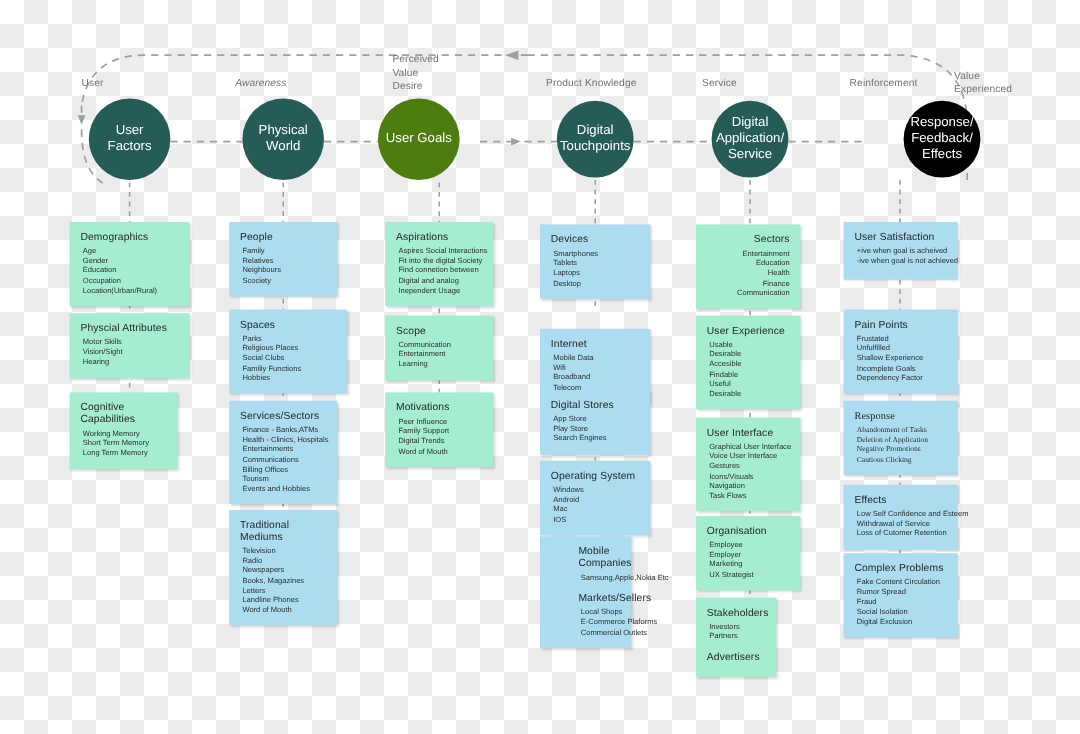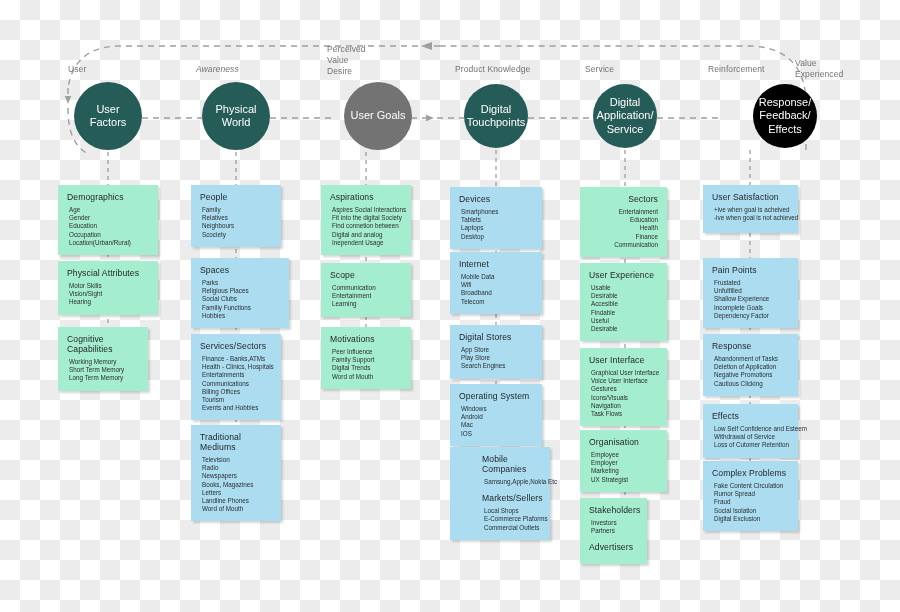--- a/index.html
+++ b/index.html
@@ -153,21 +153,21 @@
       <div class="col-label" style="left: 455px; top: 64px; width: 90px; white-space: pre-line;">Product Knowledge</div>
       <div class="col-label" style="left: 585px; top: 64px; width: 80px; white-space: pre-line;">Service</div>
       <div class="col-label" style="left: 708px; top: 64px; width: 85px; white-space: pre-line;">Reinforcement</div>
       <div class="col-label" style="left: 795px; top: 58px; width: 80px; white-space: pre-line;">Value
 Experienced</div>
     </div>
   <div id="nodes">
       <div class="node" style="left: 74px; top: 82px; width: 68px; height: 68px; background: rgb(38, 92, 87);">User Factors</div>
       <div class="node" style="left: 202px; top: 82px; width: 68px; height: 68px; background: rgb(38, 92, 87);">Physical
 World</div>
-      <div class="node" style="left: 344px; top: 82px; width: 68px; height: 68px; background: #737373;">User Goals</div>
+      <div class="node" style="left: 315px; top: 82px; width: 68px; height: 68px; background: #4d7c0f;">User Goals</div>
       <div class="node" style="left: 464px; top: 84px; width: 64px; height: 64px; background: rgb(38, 92, 87);">Digital
 Touchpoints</div>
       <div class="node" style="left: 593px; top: 84px; width: 64px; height: 64px; background: rgb(38, 92, 87);">Digital
 Application/
 Service</div>
       <div class="node" style="left: 753px; top: 84px; width: 64px; height: 64px; background: #000000;">Response/
 Feedback/
 Effects</div>
     </div>
   <div id="cards">
@@ -269,21 +269,21 @@
       </div>
       <div class="card blue" style="left: 450px; top: 187px; width: 92px; min-height: 56px;">
         <h4>Devices</h4>
         <ul>
           <li>Smartphones</li>
           <li>Tablets</li>
           <li>Laptops</li>
           <li>Desktop</li>
         </ul>
       </div>
-      <div class="card blue" style="left: 450px; top: 252px; width: 92px; min-height: 56px;">
+      <div class="card blue" style="left: 450px; top: 274px; width: 92px; min-height: 56px;">
         <h4>Internet</h4>
         <ul>
           <li>Mobile Data</li>
           <li>Wifi</li>
           <li>Broadband</li>
           <li>Telecom</li>
         </ul>
       </div>
       <div class="card blue" style="left: 450px; top: 325px; width: 92px; min-height: 48px;">
         <h4>Digital Stores</h4>
@@ -295,21 +295,21 @@
       </div>
       <div class="card blue" style="left: 450px; top: 384px; width: 92px; min-height: 55px;">
         <h4>Operating System</h4>
         <ul>
           <li>Windows</li>
           <li>Android</li>
           <li>Mac</li>
           <li>IOS</li>
         </ul>
       </div>
-      <div class="card blue" style="left: 450px; top: 447px; width: 100px; min-height: 67px; padding-left: 32px;">
+      <div class="card blue" style="left: 450px; top: 447px; width: 76px; min-height: 67px; padding-left: 32px;">
         <h4>Mobile Companies</h4>
         <ul>
           <li>Samsung,Apple,Nokia Etc</li>
         </ul>
         <h4 class="sub">Markets/Sellers</h4>
         <ul>
           <li>Local Shops</li>
           <li>E-Commerce Plaforms</li>
           <li>Commercial Outlets</li>
         </ul>
@@ -373,21 +373,21 @@
       <div class="card blue" style="left: 703px; top: 258px; width: 95px; min-height: 60px;">
         <h4>Pain Points</h4>
         <ul>
           <li>Frustated</li>
           <li>Unfulfilled</li>
           <li>Shallow Experience</li>
           <li>Incomplete Goals</li>
           <li>Dependency Factor</li>
         </ul>
       </div>
-      <div class="card blue" style="left: 703px; top: 334px; width: 95px; min-height: 52px;">
+      <div class="card blue" style="left: 703px; top: 334px; width: 95px; min-height: 52px; font-family: Liberation Serif, serif;">
         <h4>Response</h4>
         <ul>
           <li>Abandonment of Tasks</li>
           <li>Deletion of Application</li>
           <li>Negative Promotions</li>
           <li>Cautious Clicking</li>
         </ul>
       </div>
       <div class="card blue" style="left: 703px; top: 404px; width: 95px; min-height: 46px;">
         <h4>Effects</h4>

